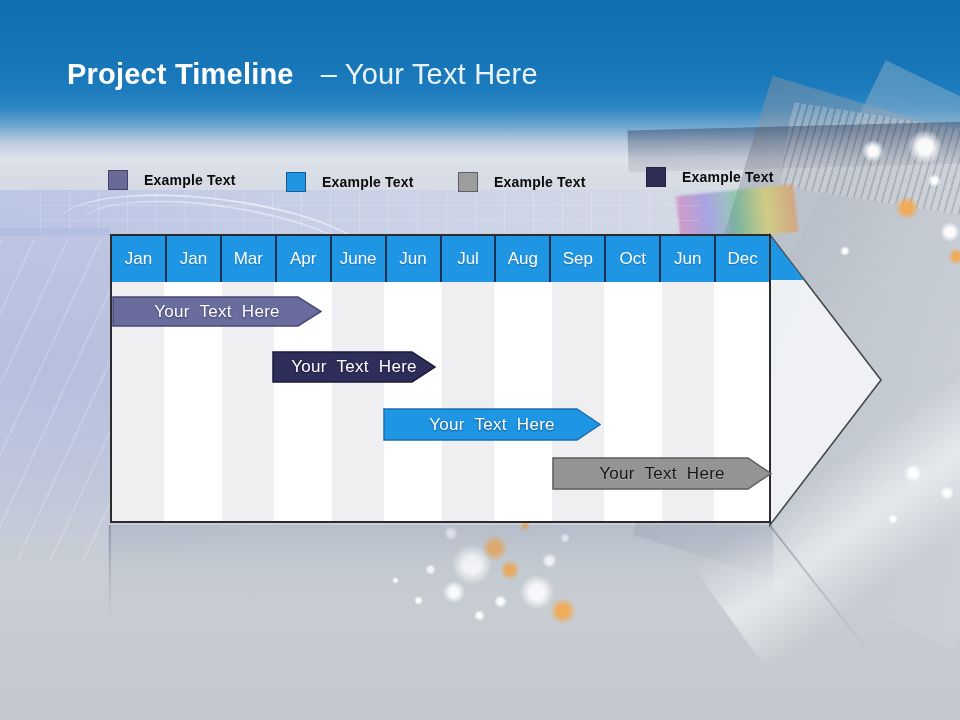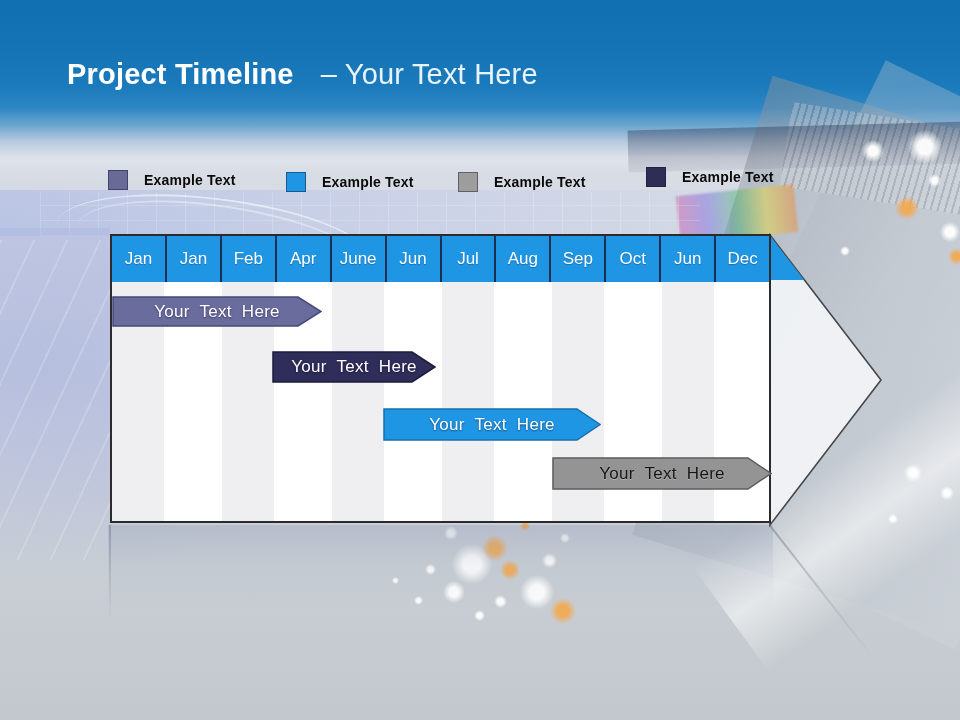--- a/index.html
+++ b/index.html
@@ -155,21 +155,21 @@
 </svg>
 
 <div class="abs reflection"></div>
 <div class="abs refl-left-line"></div>
 <div class="abs refl-diag"></div>
 
 <div class="abs ttable">
   <div class="thead">
     <div class="thcell">Jan</div>
     <div class="thcell">Jan</div>
-    <div class="thcell">Feb</div>
+    <div class="thcell">Mar</div>
     <div class="thcell">Apr</div>
     <div class="thcell">June</div>
     <div class="thcell">Jun</div>
     <div class="thcell">Jul</div>
     <div class="thcell">Aug</div>
     <div class="thcell">Sep</div>
     <div class="thcell">Oct</div>
     <div class="thcell">Jun</div>
     <div class="thcell">Dec</div>
   </div>

